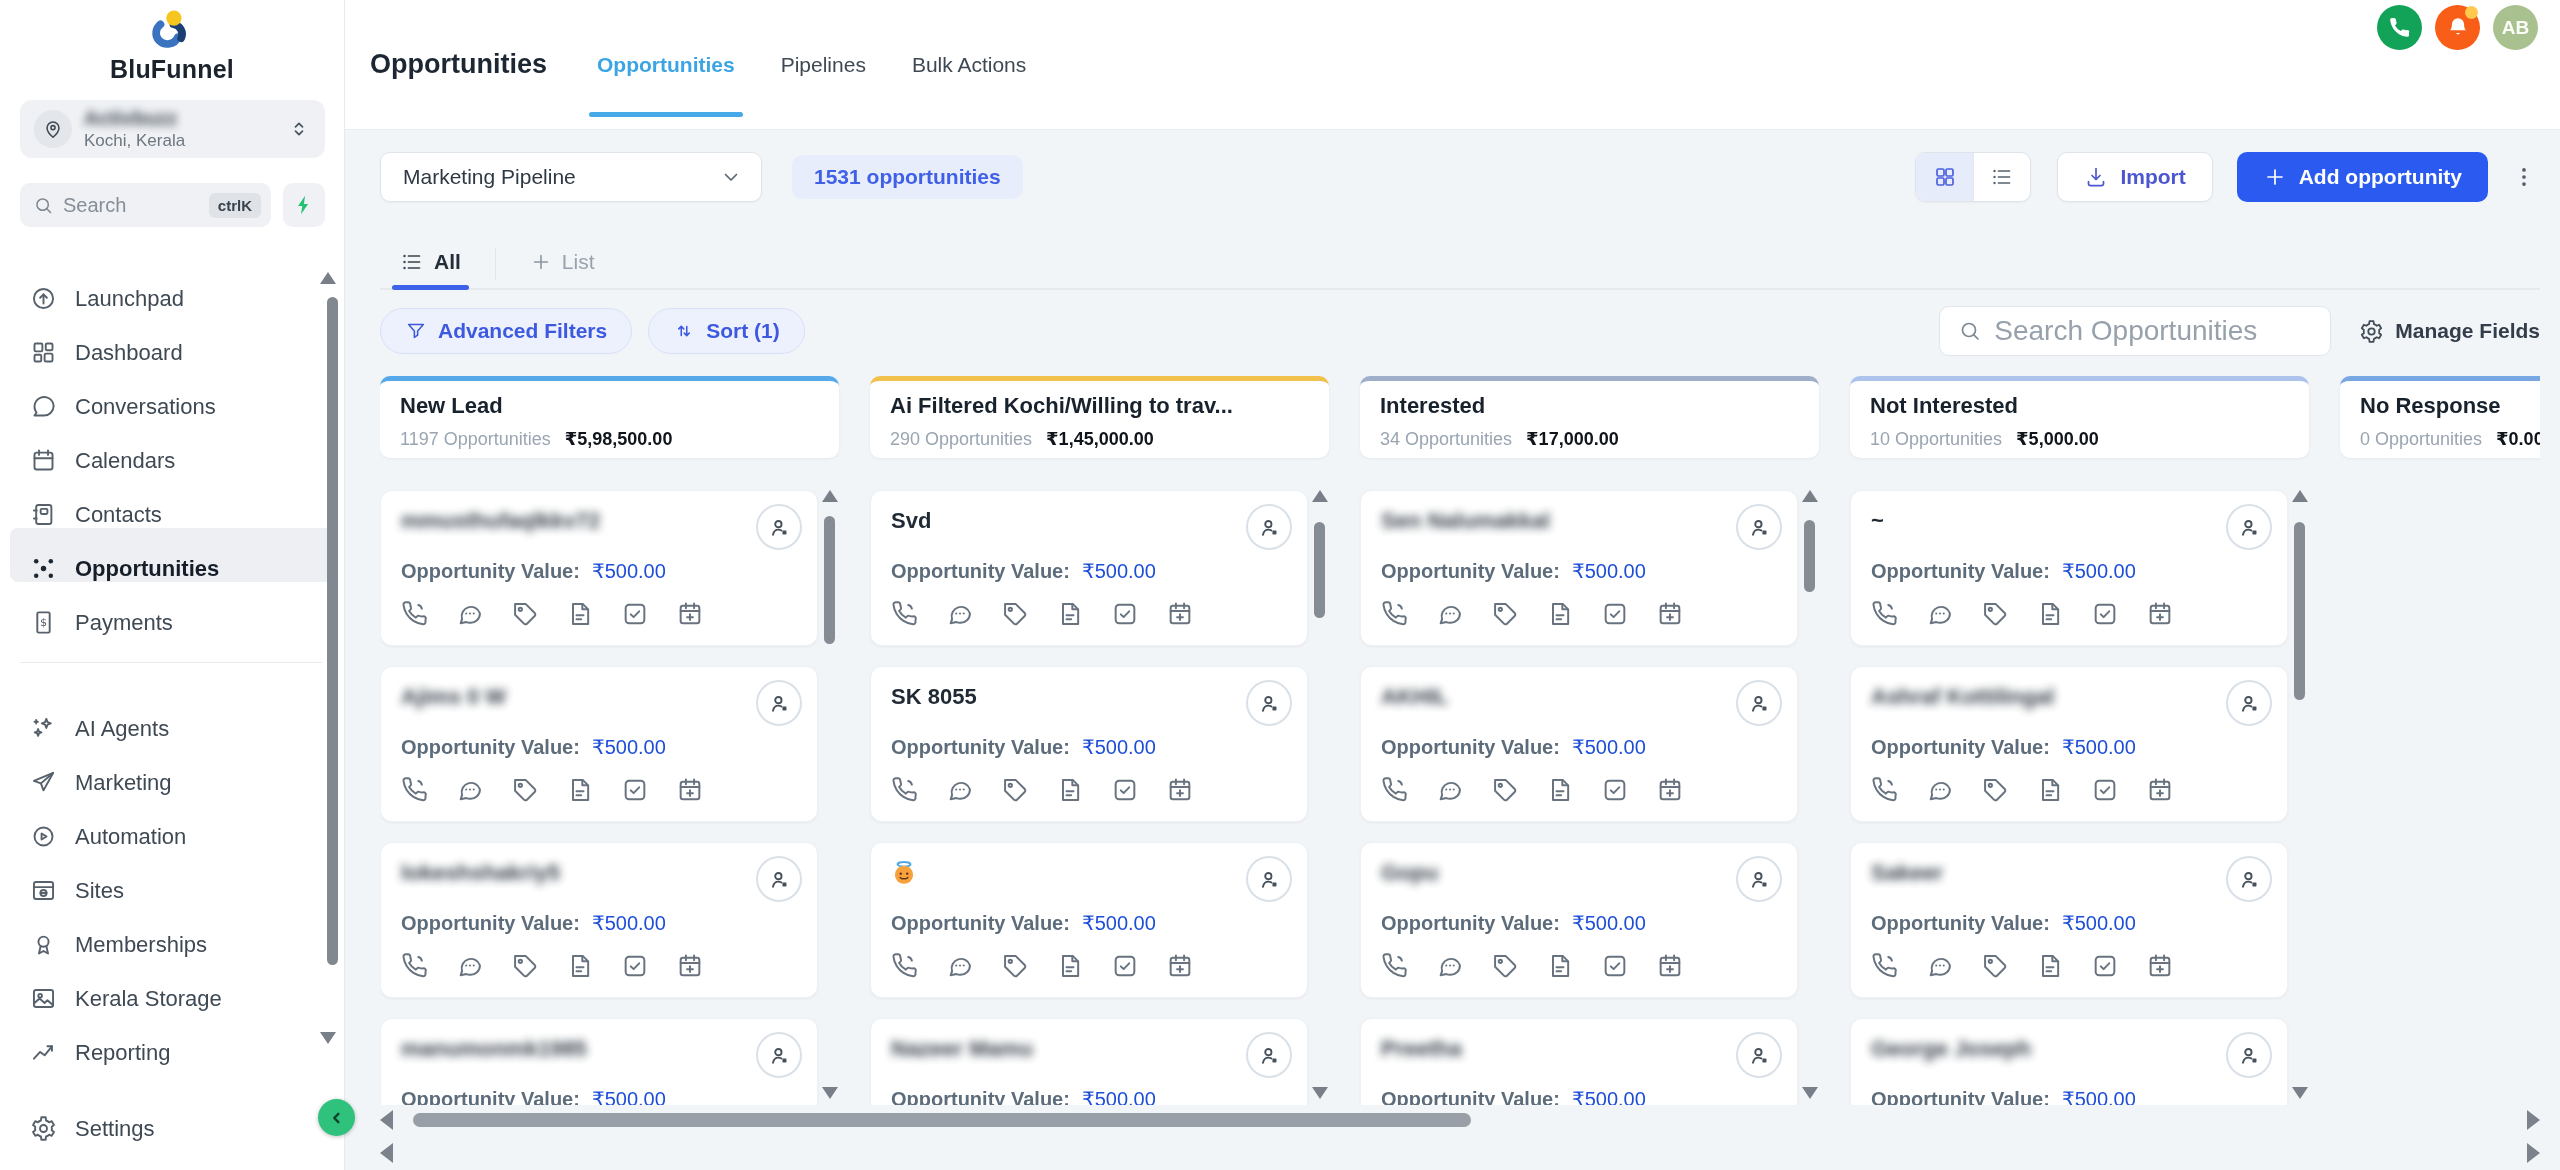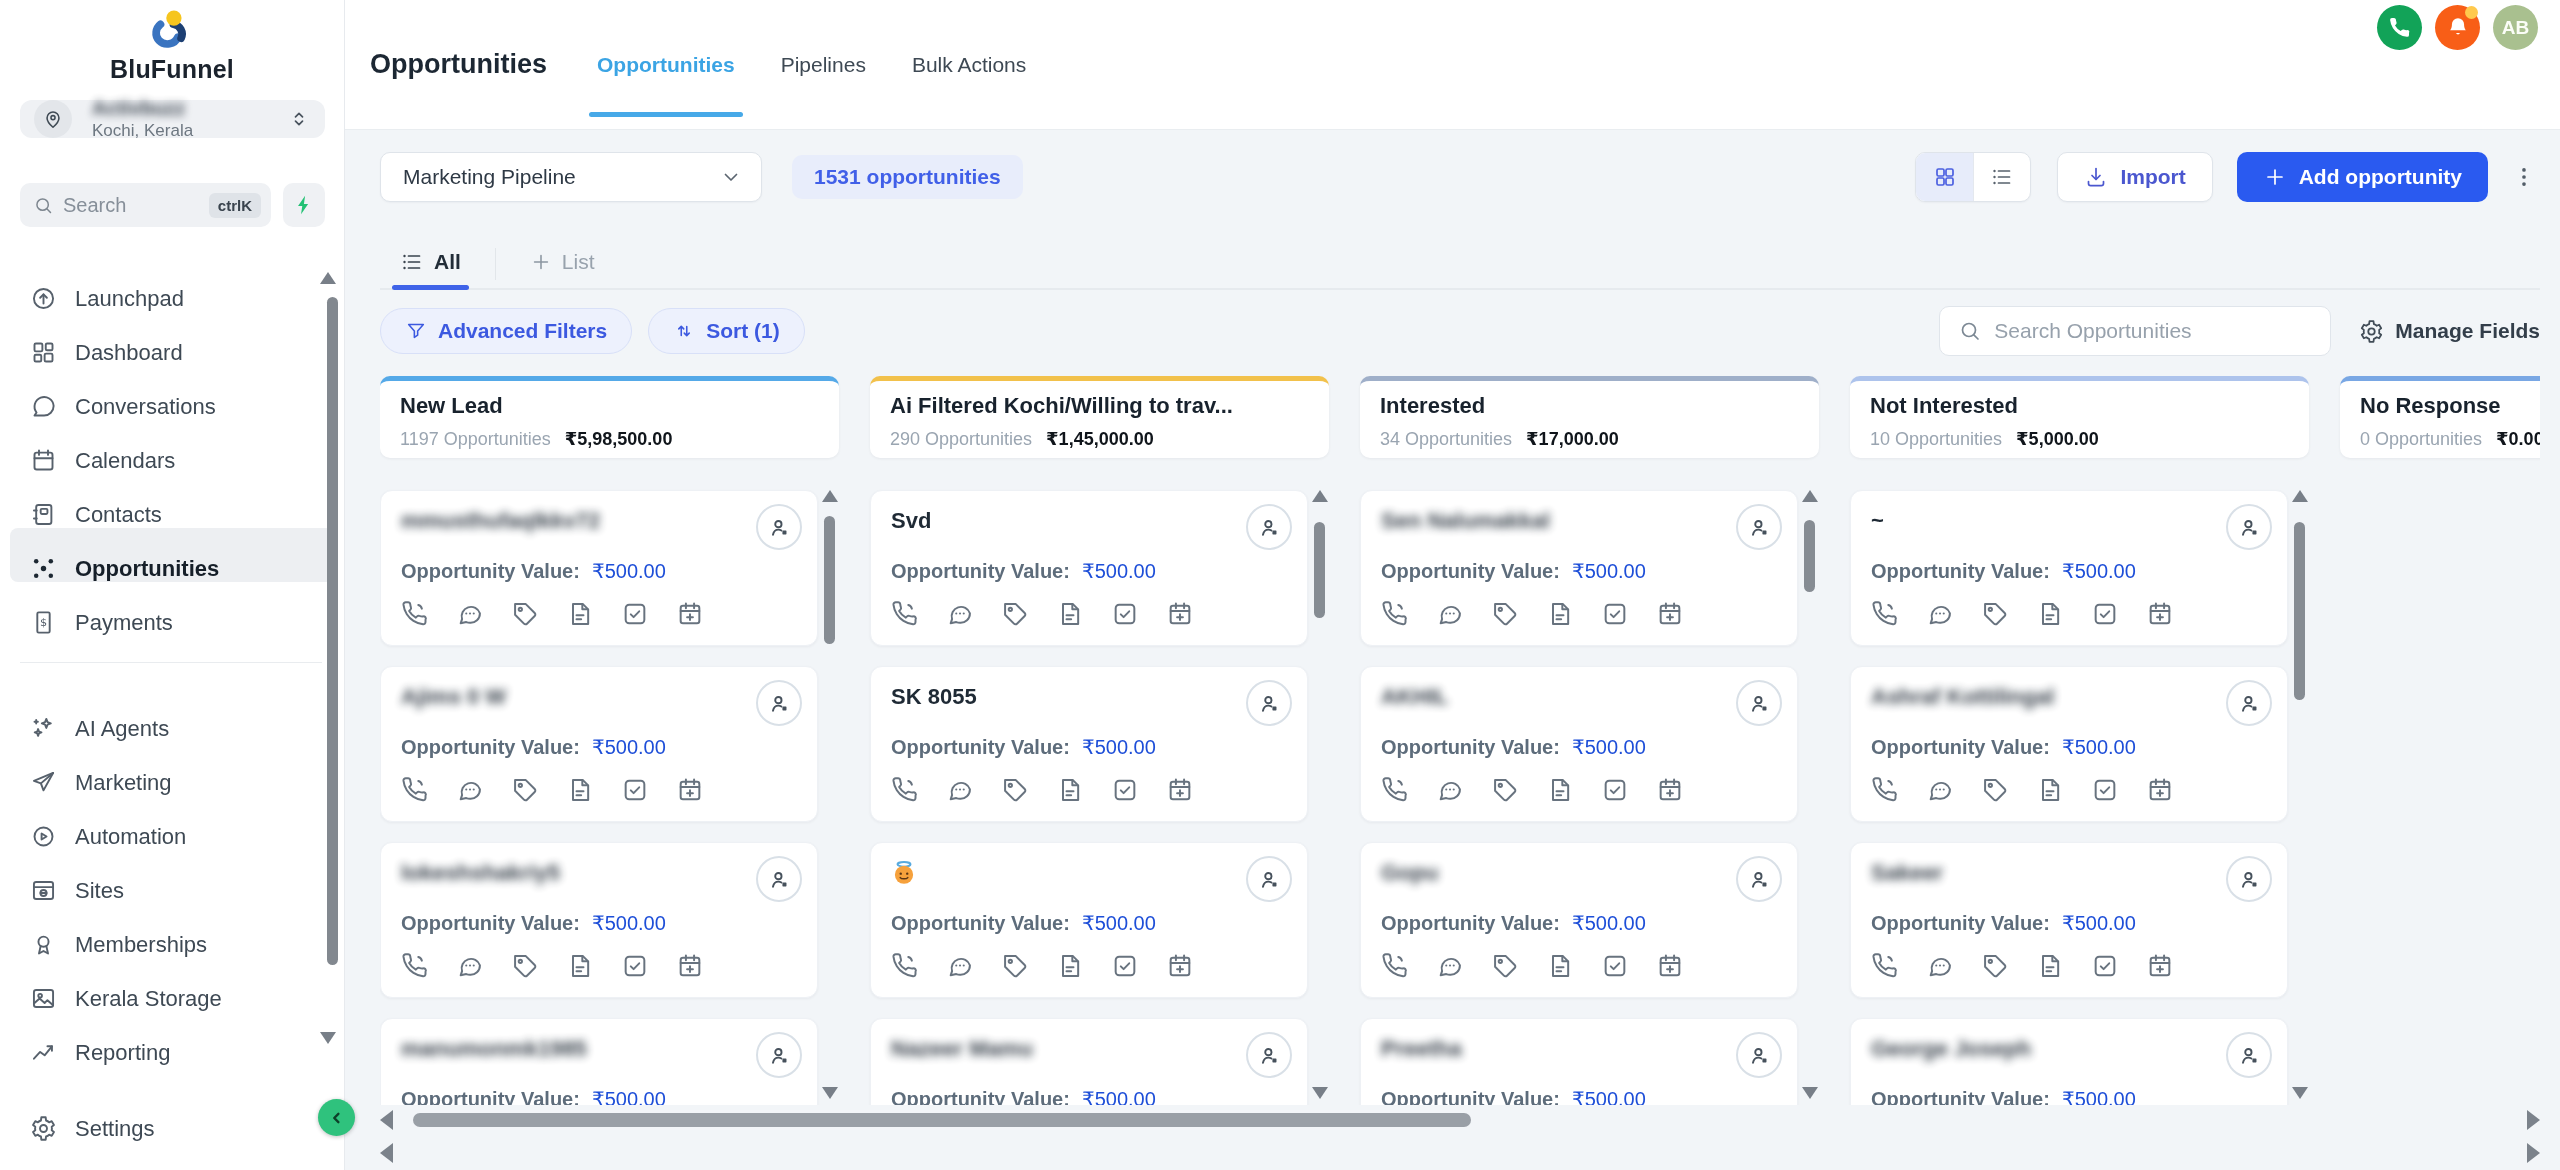--- a/index.html
+++ b/index.html
@@ -4,21 +4,21 @@
 <style>
 *{margin:0;padding:0;box-sizing:border-box}
 html,body{width:2560px;height:1170px;overflow:hidden}
 body{font-family:"Liberation Sans","DejaVu Sans",sans-serif;background:#f2f5f8;color:#1f2a35}
 .app{position:relative;width:2560px;height:1170px;overflow:hidden}
 
 
 .sidebar{position:absolute;left:0;top:0;bottom:0;width:345px;background:#fff;border-right:1px solid #e7eaee;z-index:5}
 .logo{display:flex;flex-direction:column;align-items:center;padding-top:8px}
 .logo-text{font-size:25px;font-weight:700;color:#1b232d;margin-top:1px;letter-spacing:.2px}
-.account{position:absolute;left:20px;top:100px;width:305px;height:38px;background:#eff1f4;border-radius:12px;display:flex;align-items:center;padding:0 14px;gap:20px;cursor:pointer}
+.account{position:absolute;left:20px;top:100px;width:305px;height:58px;background:#eff1f4;border-radius:12px;display:flex;align-items:center;padding:0 14px;gap:12px;cursor:pointer}
 .account-pin{width:38px;height:38px;border-radius:50%;background:#e3e6ea;color:#3f4a54;display:flex;align-items:center;justify-content:center;flex:none}
 .account-name{font-size:20px;font-weight:700;color:#2a3440;line-height:1.05}
 .account-loc{font-size:17px;color:#6d7781;margin-top:2px}
 .account-chevrons{margin-left:auto;color:#4a545e;display:flex}
 .sb-search-row{position:absolute;left:20px;top:183px;width:305px;display:flex;gap:12px}
 .sb-search{position:relative;flex:1;height:44px;background:#eff1f4;border-radius:10px;display:flex;align-items:center;padding:0 10px 0 13px;gap:9px;color:#7d868f}
 .sb-search input{border:0;outline:0;background:transparent;font:inherit;font-size:20px;color:#4a545e;width:100%;min-width:0}
 .sb-search input::placeholder{color:#868f99}
 .kbd{background:#dfe3e8;color:#39434d;font-size:15px;font-weight:600;border-radius:6px;padding:4px 9px;flex:none}
 .sb-bolt{width:42px;height:44px;background:#eff1f4;border-radius:10px;display:flex;align-items:center;justify-content:center;cursor:pointer}
@@ -74,21 +74,21 @@
 .vtab.add{color:#98a2ad;font-weight:400}
 .vtab.add .icn{color:#8c96a1}
 
 .filters{display:flex;align-items:center;margin-top:16px}
 .pill{height:46px;border-radius:23px;background:#edf1fd;border:1.5px solid #d8e0f8;color:#3c59e0;display:flex;align-items:center;gap:11px;padding:0 24px;font-size:21px;font-weight:600;cursor:pointer}
 .pill + .pill{margin-left:16px}
 .pill .icn{display:inline-flex}
 .filters-right{margin-left:auto;display:flex;align-items:center}
 .search-opp{position:relative;width:392px;height:50px;background:#fff;border:1px solid #e0e5eb;border-radius:10px;display:flex;align-items:center;padding-left:18px;gap:12px;color:#7c8894}
 .search-opp .icn{display:inline-flex}
-.search-opp input{border:0;outline:0;font:inherit;font-size:21px;color:#333;flex:1;background:transparent;min-width:0}
+.search-opp input{border:0;outline:0;font:inherit;font-size:28px;color:#333;flex:1;background:transparent;min-width:0}
 .search-opp input::placeholder{color:#97a1ac}
 .manage-fields{display:flex;align-items:center;gap:11px;margin-left:28px;color:#333e4a;font-size:21px;font-weight:600;cursor:pointer}
 .manage-fields .icn{color:#414c57;display:inline-flex}
 
 
 .board{display:flex;gap:31px;margin-top:20px;height:729px;overflow:hidden}
 .col{width:459px;flex:none;position:relative;height:100%}
 .col--last{width:260px}
 .col-head{background:#fff;border-radius:10px;border-top:5px solid #ccc;height:82px;padding:12px 20px;box-shadow:0 1px 3px rgba(16,24,40,.06)}
 .col-title{font-size:22px;font-weight:700;color:#18222d;white-space:nowrap;overflow:hidden}

